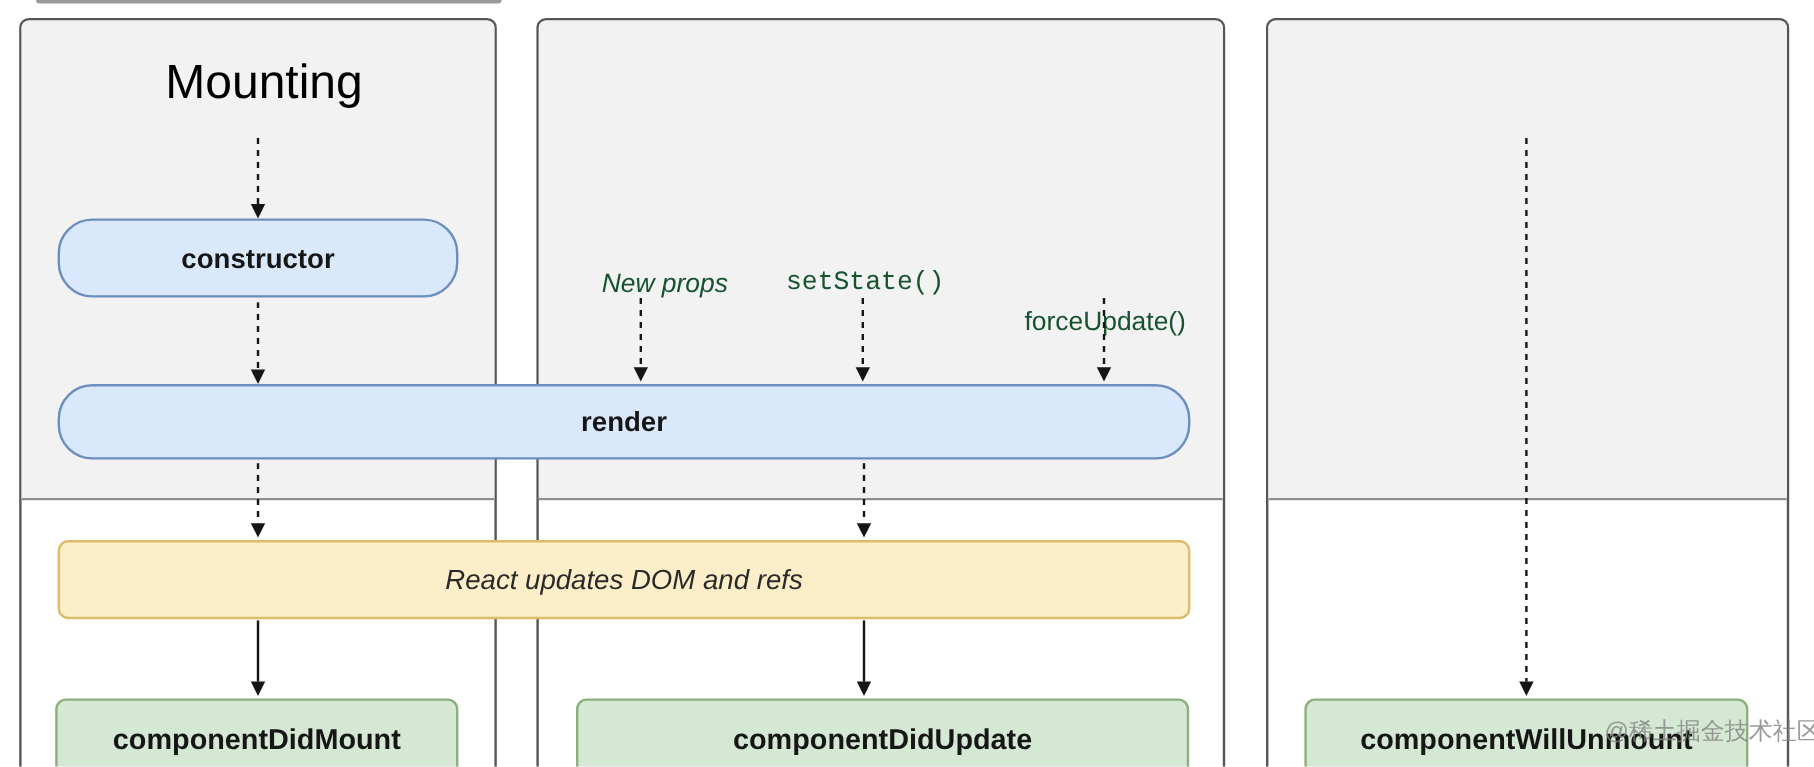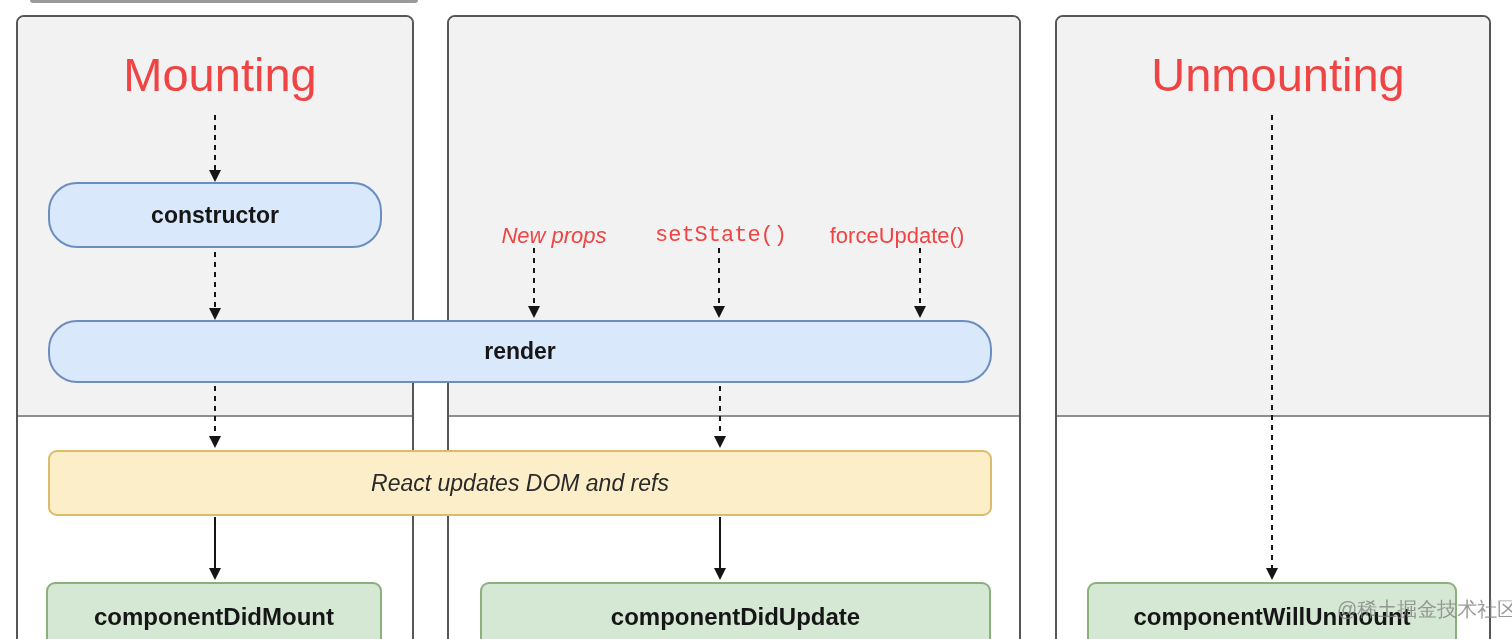--- a/index.html
+++ b/index.html
@@ -27,28 +27,28 @@
   }
   .col .render-phase{
     position:absolute;left:0;right:0;top:0;height:398px;
     background:#f2f2f2;
     border-bottom:2px solid #8e8e8e;
     border-radius:6px 6px 0 0;
   }
   .col-title{
     position:absolute;top:30px;left:0;right:0;
     text-align:center;
-    font-size:47px;font-weight:400;letter-spacing:0;
-    color:#ef4444;
+    font-size:40px;font-weight:400;letter-spacing:0;
+    color:#000000;
     margin-left:10px;
   }
   
   .trigger{
     position:absolute;top:206px;transform:translateX(-50%);
-    font-size:22px;color:#ef4444;white-space:nowrap;
+    font-size:22px;color:#14532d;white-space:nowrap;
   }
   .trigger.italic{font-style:italic;}
   
   .varrow{
     position:absolute;width:2px;z-index:3;
     background:repeating-linear-gradient(to bottom,#151515 0 5px,transparent 5px 10px);
   }
   .varrow.solid{background:#151515;}
   .varrow::after{
     content:"";position:absolute;bottom:-12px;left:50%;
@@ -83,26 +83,25 @@
 
   <div class="col" style="left:16px;width:398px;">
     <div class="render-phase"></div>
     <div class="col-title">Mounting</div>
   </div>
 
   <div class="col" style="left:447px;width:574px;">
     <div class="render-phase"></div>
     <div class="trigger italic" style="left:105px;">New props</div>
     <div class="trigger" style="left:272px;font-family:Liberation Mono, monospace;">setState()</div>
-    <div class="trigger" style="left:448px;">forceUpdate()</div>
+    <div class="trigger" style="left:472px;margin-top:32px;">forceUpdate()</div>
   </div>
 
   <div class="col" style="left:1055px;width:436px;">
     <div class="render-phase"></div>
-    <div class="col-title">Unmounting</div>
   </div>
 
   <div class="varrow" style="left:214px;top:115px;height:55px;"></div>
   <div class="varrow" style="left:214px;top:252px;height:56px;"></div>
 
   <div class="varrow" style="left:533px;top:248px;height:58px;"></div>
   <div class="varrow" style="left:718px;top:248px;height:58px;"></div>
   <div class="varrow" style="left:919px;top:248px;height:58px;"></div>
 
   <div class="varrow" style="left:214px;top:386px;height:50px;"></div>

